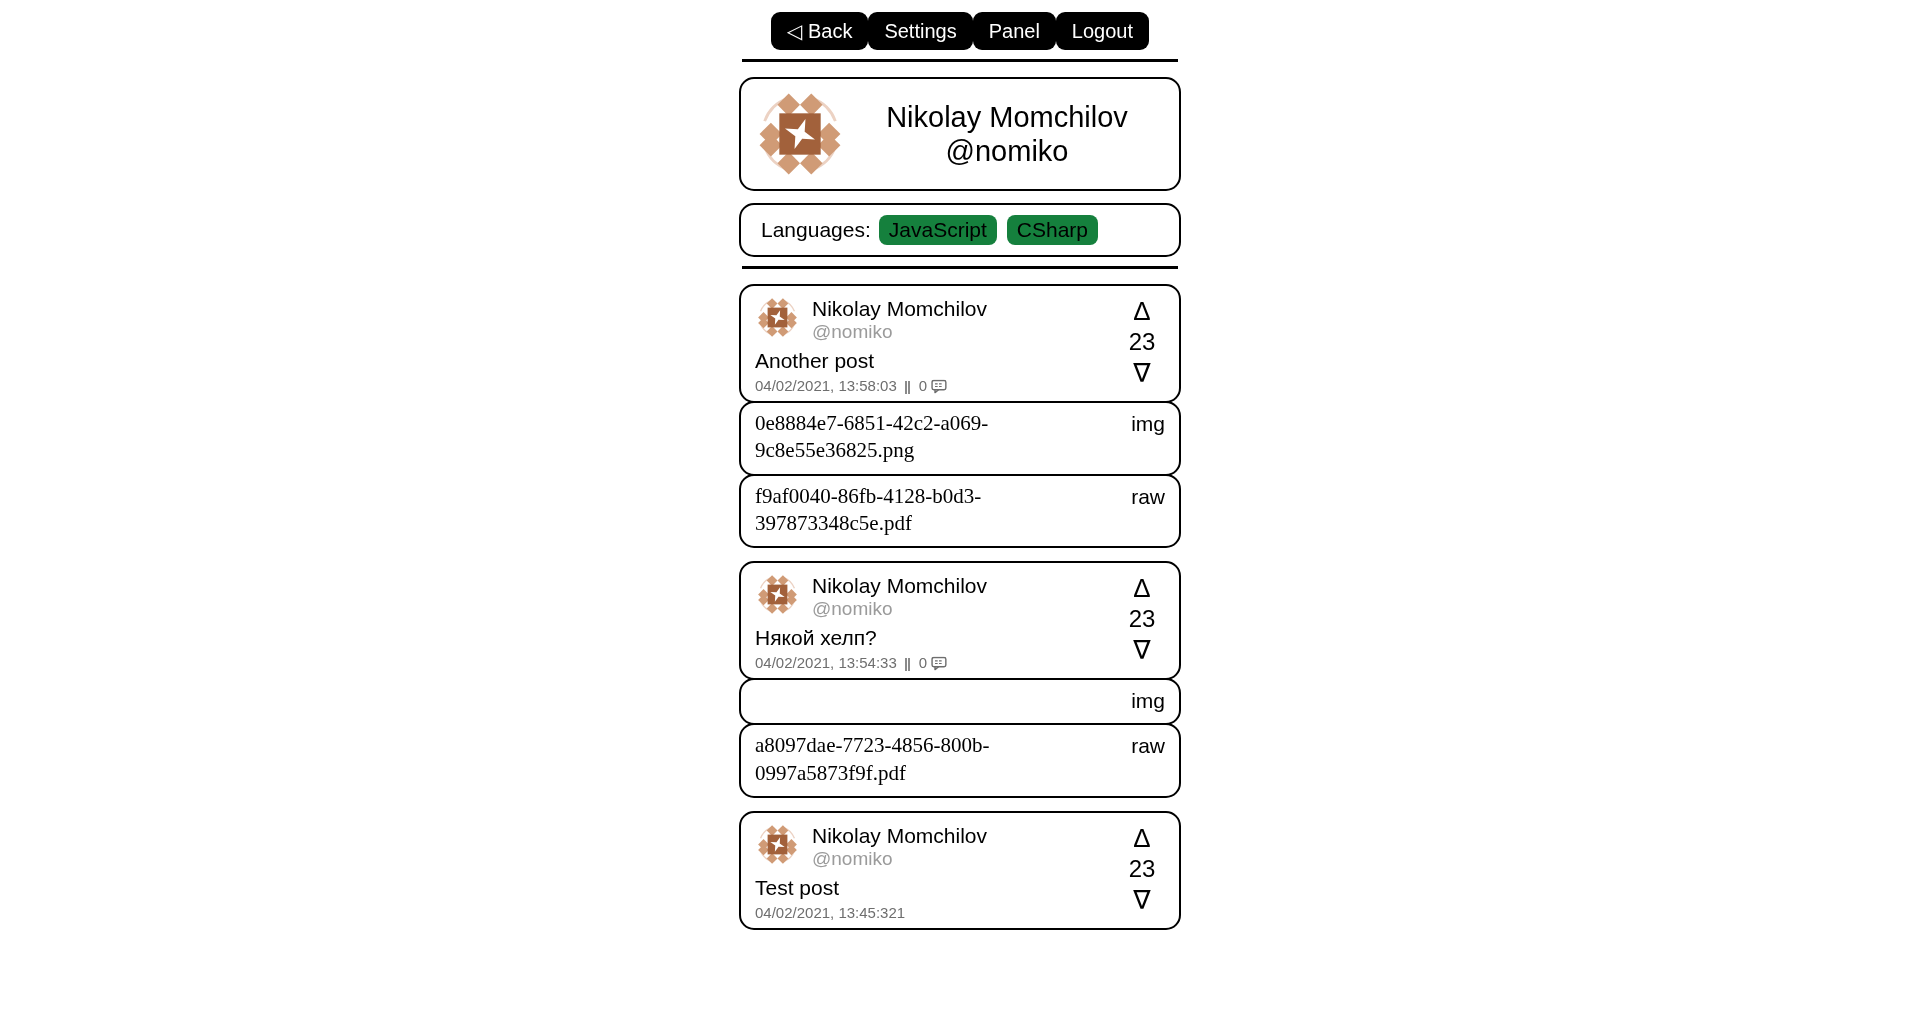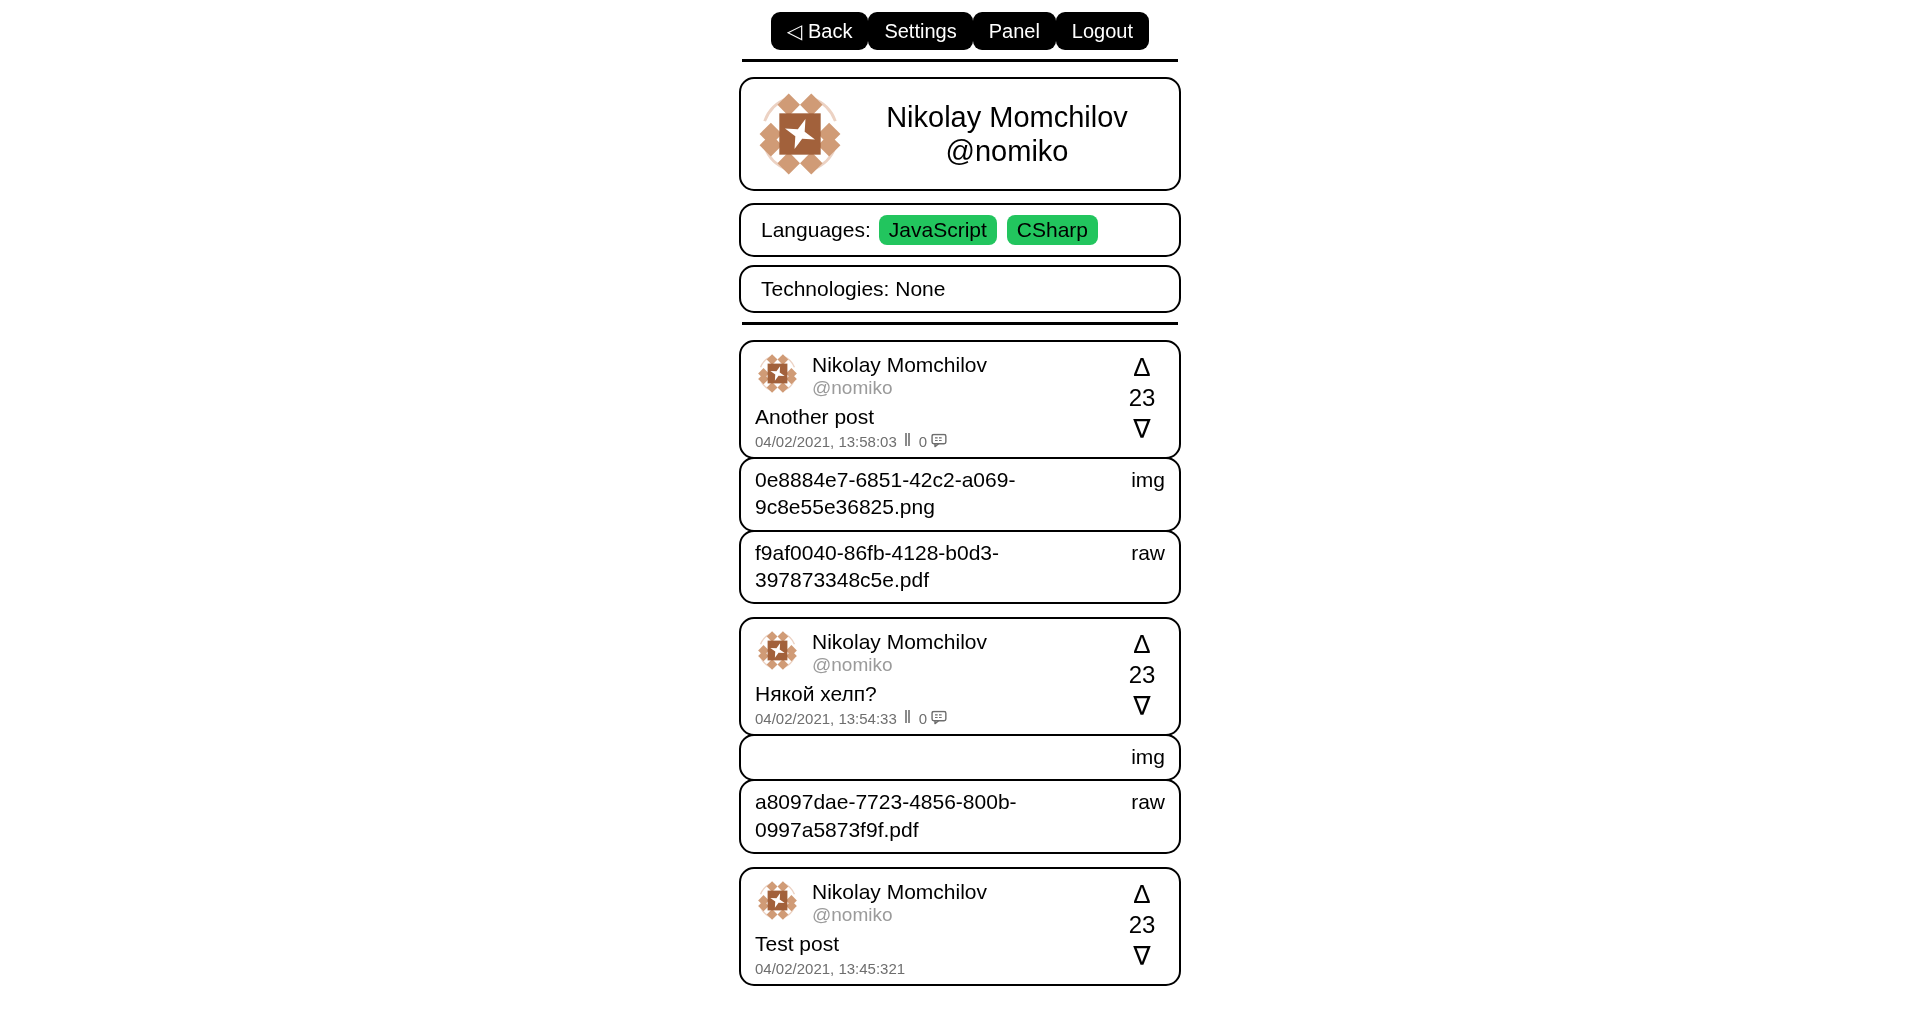--- a/index.html
+++ b/index.html
@@ -22,41 +22,41 @@
   
   .profile-card { display: flex; align-items: center; padding: 8px 12px; margin-bottom: 12px; }
   .avatar { display: inline-block; flex: 0 0 auto; }
   .avatar.big svg { width: 94px; height: 94px; display: block; }
   .avatar.small svg { width: 45px; height: 45px; display: block; }
   .profile-names { flex: 1; text-align: center; font-size: 29px; line-height: 1.18; }
 
   
   .info-card { display: flex; align-items: center; flex-wrap: wrap; gap: 8px;
     padding: 10px 20px; margin-bottom: 8px; font-size: 21px; }
-  .tag { background: #22c55e; border-radius: 8px; padding: 3px 10px; }
+  .tag { background: #15803d; border-radius: 8px; padding: 3px 10px; }
 
   
   .post-group { margin-bottom: 13px; }
   .post-card { display: flex; padding: 9px 14px 7px; }
   .post-main { flex: 1; min-width: 0; }
   .post-header { display: flex; gap: 12px; align-items: flex-start; }
   .post-author { font-size: 21px; line-height: 1.15; padding-top: 2px; }
   .post-handle { font-size: 19px; color: #9b9b9b; line-height: 1.15; }
   .post-title { font-size: 21px; margin-top: 6px; }
-  .post-meta { font-size: 15px; color: #6e6e6e; margin-top: 4px; display: flex; align-items: flex-start; }
+  .post-meta { font-size: 15px; color: #6e6e6e; margin-top: 4px; display: flex; align-items: flex-end; }
   .meta-sep { width: 5px; height: 13px; border-left: 2px solid #8a8a8a; border-right: 2px solid #8a8a8a; margin: 0 9px 0 8px; }
   .bubble { margin-left: 4px; display: inline-flex; }
   .vote-col { flex: 0 0 46px; display: flex; flex-direction: column; align-items: center; padding-top: 3px; }
   .vote { background: none; border: none; font-family: inherit; font-size: 26px; line-height: 1.05; cursor: pointer; color: #000; padding: 0; }
   .score { font-size: 24px; line-height: 1.2; margin: 3px 0; text-align: right; }
 
   
   .attachment-row { display: flex; align-items: flex-start; margin-top: -2px;
     padding: 7px 14px 9px; font-size: 21px; line-height: 1.3; cursor: pointer; }
-  .att-name { max-width: 300px; overflow-wrap: break-word; }
+  .att-name { max-width: 300px; overflow-wrap: break-word; font-family: Liberation Serif, serif; }
   .att-type { margin-left: auto; }
 
   .hidden-defs { position: absolute; width: 0; height: 0; overflow: hidden; }
 </style>
 </head>
 <body>
 
 <svg class="hidden-defs" aria-hidden="true">
   <symbol id="identicon" viewBox="0 0 100 100">
     <g fill="none" stroke="#ecd2c3" stroke-width="3">
@@ -111,23 +111,20 @@
 
   <section class="card info-card">
     <span>Languages:</span>
     <span id="language-tags" style="display:inline-flex;gap:10px;">
   <span class="tag">JavaScript</span>
 
   <span class="tag">CSharp</span>
 </span>
   </section>
 
-  <section class="card info-card">
-    <span>Technologies: None</span>
-  </section>
 
   <hr class="sep">
 
   <div id="posts">
   <div class="post-group">
     <article class="card post-card">
       <div class="post-main">
         <div class="post-header">
           <span class="avatar small">
             <svg viewBox="0 0 100 100">

